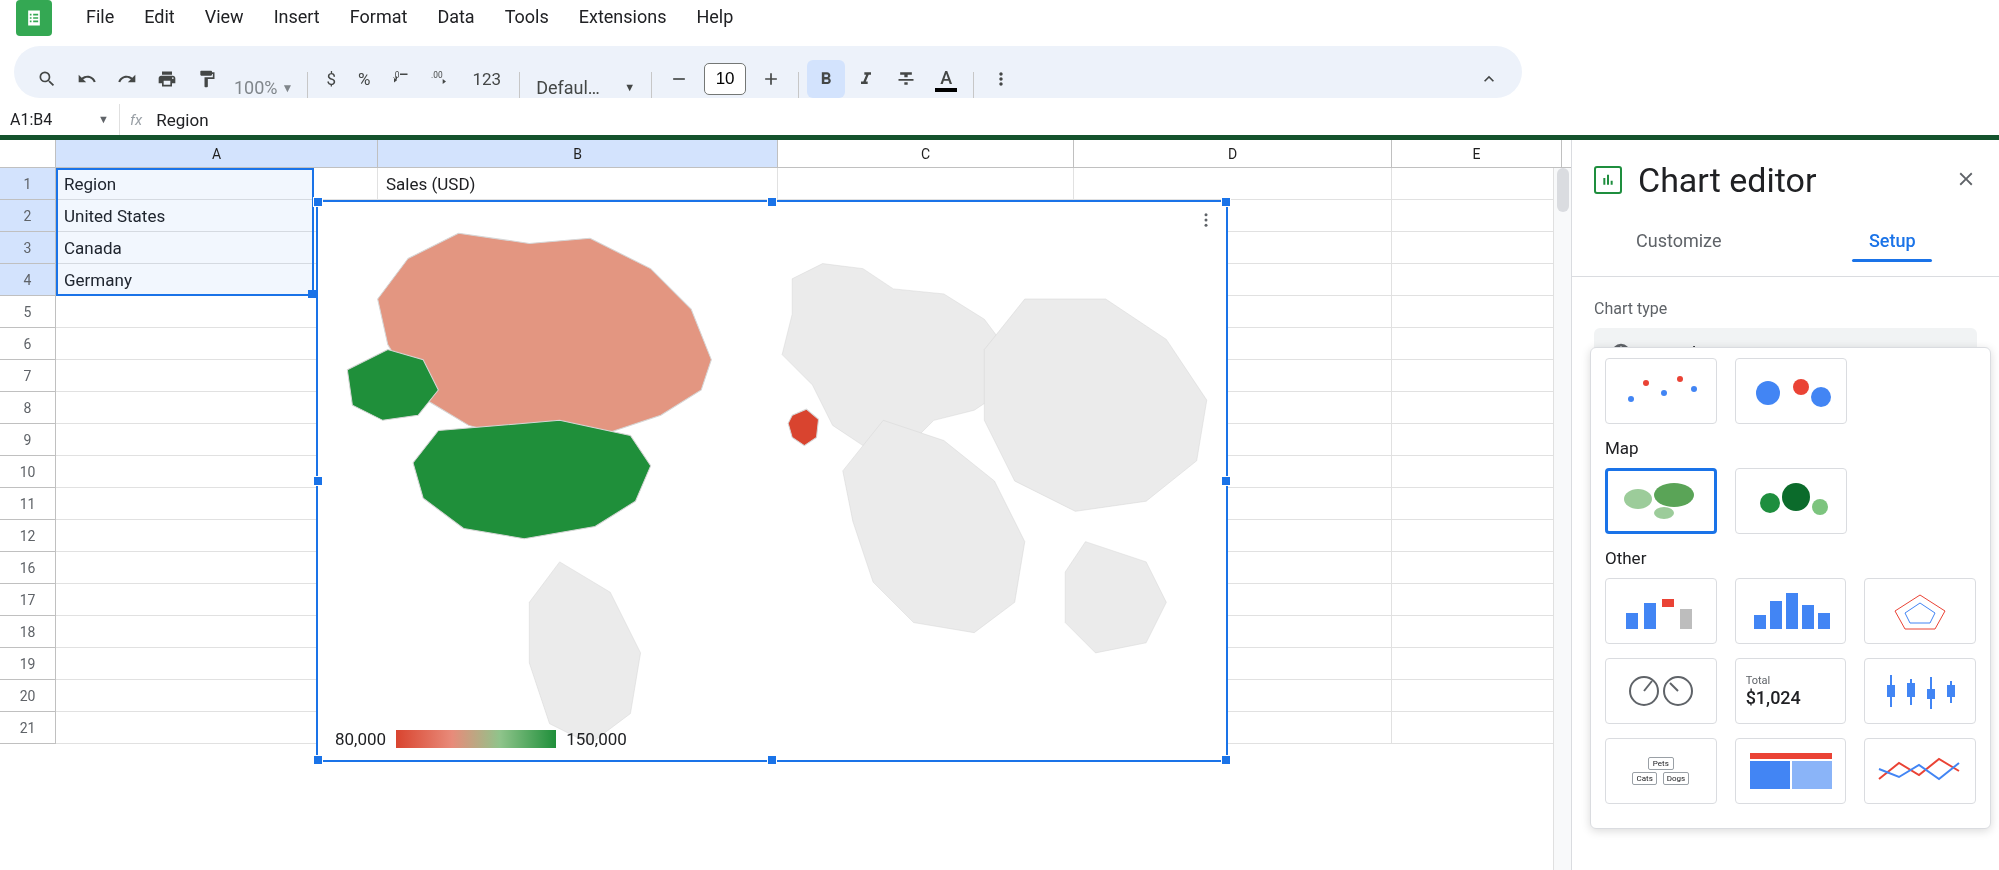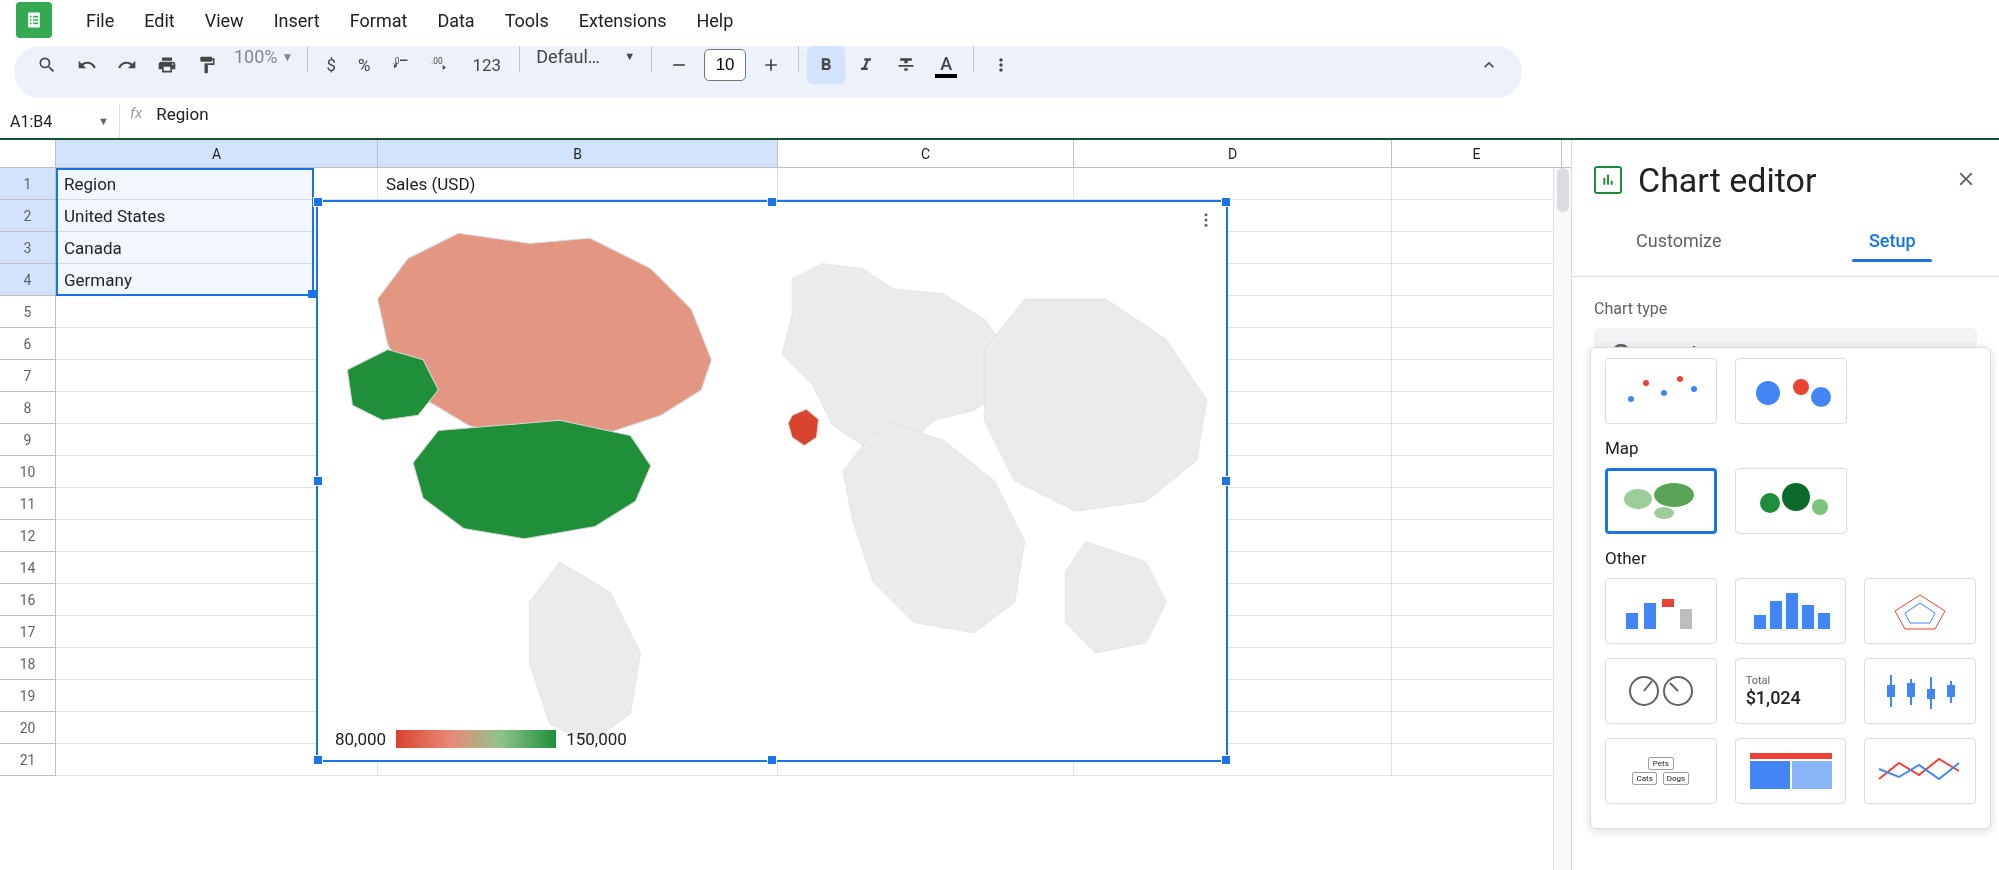--- a/index.html
+++ b/index.html
@@ -1,39 +1,39 @@
 <!DOCTYPE html>
 <html><head>
 <meta charset="utf-8">
 <style>
 * { box-sizing: border-box; margin: 0; padding: 0; }
 body { font-family: "Google Sans", Roboto, Arial, sans-serif; font-size: 13px; color: #202124; background: #fff; overflow: hidden; width: 1999px; height: 870px; }
 
 
-.menubar { display: flex; align-items: center; height: 40px; padding: 12px 10px; gap: 2px; }
+.menubar { display: flex; height: 40px; padding: 0 10px; gap: 2px; }
 .doc-icon { width: 36px; height: 36px; background: #34a853; border-radius: 4px; display:flex; align-items:center; justify-content:center; margin-right: 18px; margin-left: 6px;}
 .doc-icon svg { width:20px; height:20px; fill:#fff;}
 .menu-item { padding: 6px 14px; font-size: 18px; color:#202124; cursor:pointer; border-radius:4px; }
 
 
 .toolbar-wrap { background:#fff; padding: 6px 10px 6px 14px; display:flex; align-items:center;}
-.toolbar { background:#edf2fa; border-radius: 40px; height: 52px; display:flex; align-items:flex-start; padding: 0 14px; gap: 2px; flex:0 0 auto; width: 1508px;}
+.toolbar { background:#edf2fa; border-radius: 40px; height: 52px; display:flex; align-items:flex-end; padding: 0 14px; gap: 2px; flex:0 0 auto; width: 1508px;}
 .tbtn { width: 38px; height:38px; display:flex; align-items:center; justify-content:center; border-radius:6px; cursor:pointer; color:#444746; }
 .tbtn svg{width:20px;height:20px;fill:#444746;}
 .tbtn.txt{width:auto; padding:0 10px; font-size:17px; color:#444746;}
 .tsep{width:1px;height:26px;background:#c7c7c7;margin:0 6px;}
 .zoom-box{display:flex;align-items:center;gap:4px;color:#80868b;font-size:18px;padding:0 6px;}
 .font-select{display:flex;align-items:center;gap:8px;background:transparent;padding:0 8px;font-size:18px;color:#444746;width:115px;}
 .fsize-box{display:flex;align-items:center;gap:6px;}
 .fsize-input{width:42px;height:32px;border:1.5px solid #747775;border-radius:5px;text-align:center;font-size:17px;background:#fff;}
 .bold-active{background:#d3e3fd;border-radius:6px;}
 .collapse-btn{margin-left:auto;}
 
 
-.formula-row{display:flex;height:36px;border-bottom:2px solid #14532d;}
+.formula-row{display:flex;align-items:center;height:36px;border-bottom:5px solid #14532d;}
 .namebox{width:120px;display:flex;align-items:center;padding:0 10px;font-size:16px;color:#202124;border-right:1px solid #e0e0e0;height:100%;}
 .namebox .dd{margin-left:auto;color:#5f6368;}
 .fx{padding:0 10px;color:#9aa0a6;font-style:italic;font-size:15px;}
 .formula-val{font-size:17px;color:#202124;padding-left:4px;}
 
 
 .main{display:flex;height:752px;}
 .sheet-area{flex:1;position:relative;overflow:hidden;}
 .side-panel{width:428px;border-left:1px solid #dadce0;background:#fff;display:flex;flex-direction:column;}
 
@@ -321,28 +321,20 @@
         <div class="row">
           <div class="rowhdr">11</div>
           <div class="cell" style="width:322px;"></div>
           <div class="cell" style="width:400px;"></div>
           <div class="cell" style="width:296px;"></div>
           <div class="cell" style="width:318px;"></div>
           <div class="cell" style="width:170px;"></div>
         </div>
         <div class="row">
           <div class="rowhdr">12</div>
-          <div class="cell" style="width:322px;"></div>
-          <div class="cell" style="width:400px;"></div>
-          <div class="cell" style="width:296px;"></div>
-          <div class="cell" style="width:318px;"></div>
-          <div class="cell" style="width:170px;"></div>
-        </div>
-        <div class="row">
-          <div class="rowhdr">14</div>
           <div class="cell" style="width:322px;"></div>
           <div class="cell" style="width:400px;"></div>
           <div class="cell" style="width:296px;"></div>
           <div class="cell" style="width:318px;"></div>
           <div class="cell" style="width:170px;"></div>
         </div>
         <div class="row">
           <div class="rowhdr">16</div>
           <div class="cell" style="width:322px;"></div>
           <div class="cell" style="width:400px;"></div>

